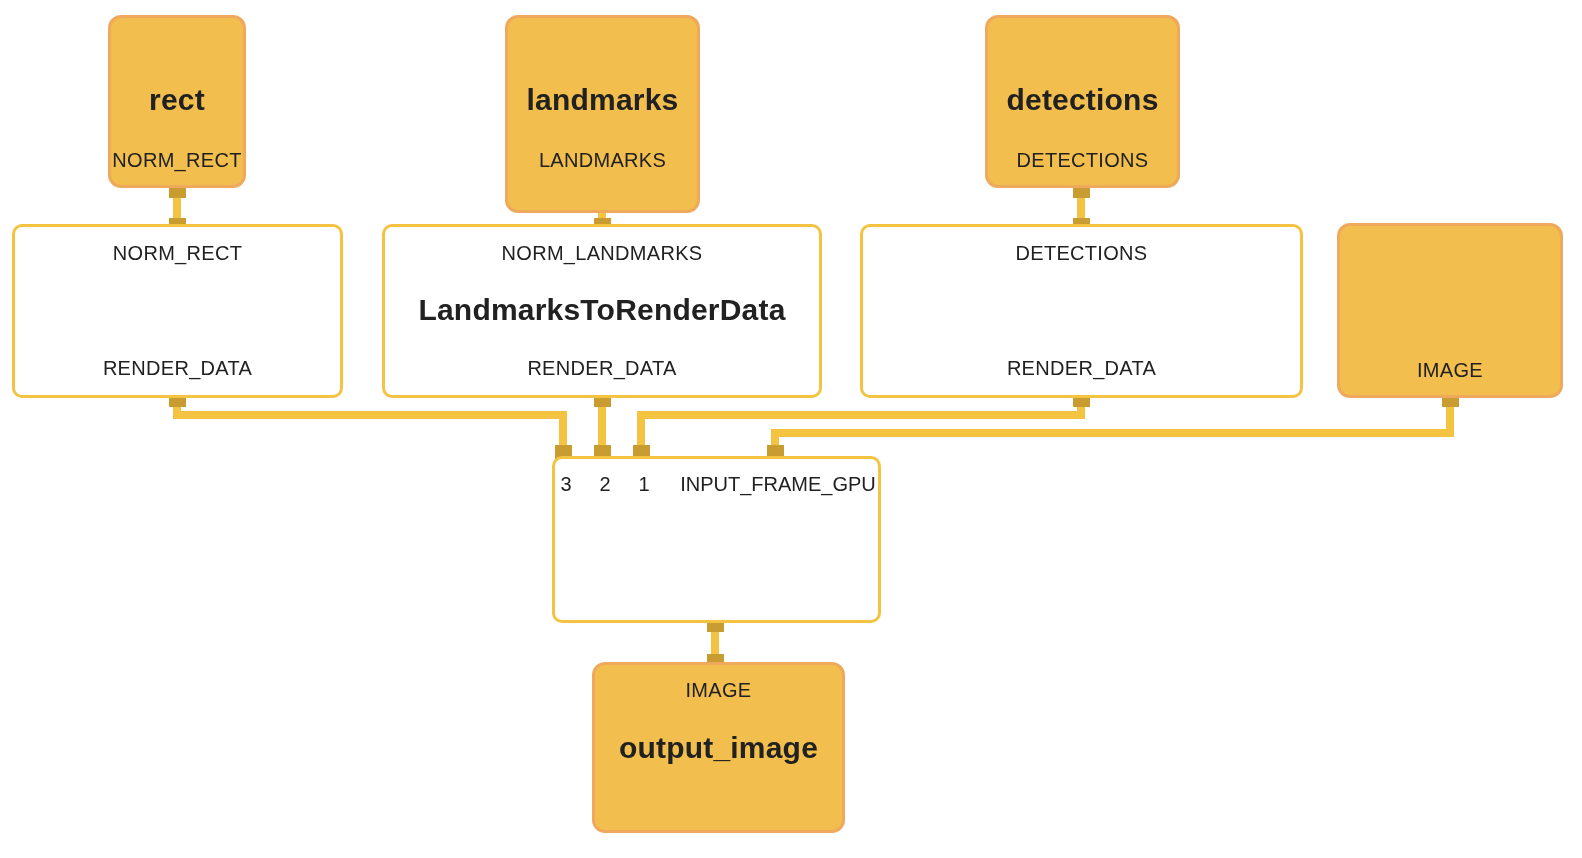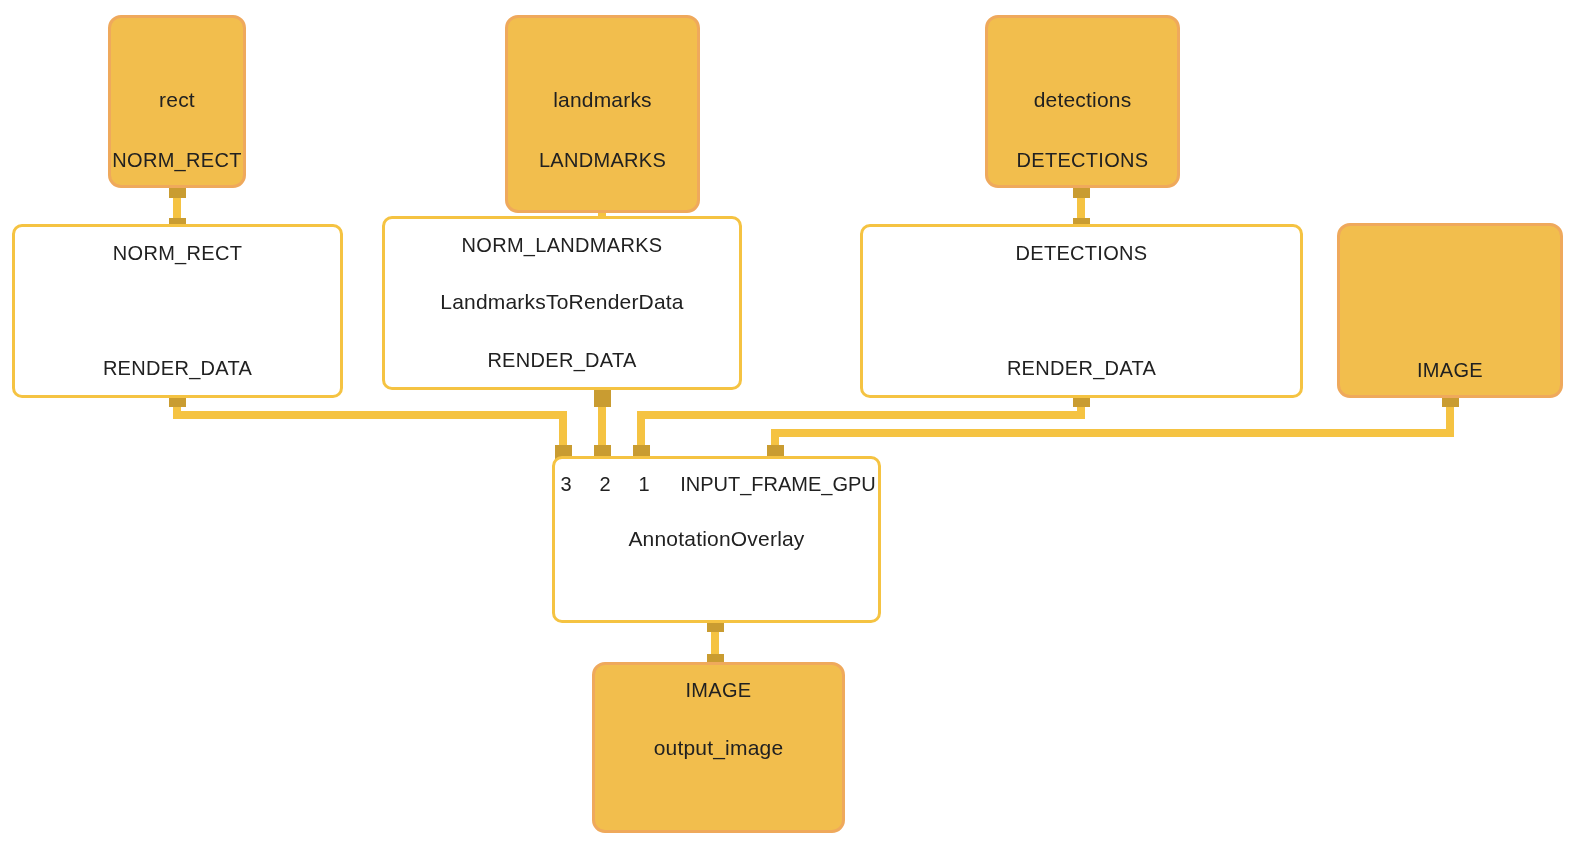--- a/index.html
+++ b/index.html
@@ -24,21 +24,21 @@
   .calculator {
     background:#ffffff;
     border:3px solid #F5C342;
     border-radius:10px;
   }
 
   .ntext {
     position:absolute; left:0; right:0;
     text-align:center; white-space:nowrap;
   }
-  .title  { font-size:21px; font-weight:400; line-height:40px; letter-spacing:0.2px; }
+  .title  { font-size:30px; font-weight:700; line-height:40px; letter-spacing:0.2px; }
   .plabel { font-size:20px; font-weight:400; line-height:24px; letter-spacing:0.3px; }
 
   .portlab {
     position:absolute;
     transform:translateX(-50%);
     font-size:20px; line-height:24px; white-space:nowrap;
   }
 
   
   .edge { position:absolute; background:#F5C342; }
@@ -103,37 +103,36 @@
 
   <div class="node stream" style="left:1337px;top:223px;width:226px;height:175px">
     <div class="ntext plabel" style="top:132px">IMAGE</div>
   </div>
 
   <div class="node calculator" style="left:12px;top:224px;width:331px;height:174px">
     <div class="ntext plabel" style="top:14px">NORM_RECT</div>
     <div class="ntext plabel" style="top:129px">RENDER_DATA</div>
   </div>
 
-  <div class="node calculator" style="left:382px;top:216px;width:360px;height:174px">
+  <div class="node calculator" style="left:382px;top:224px;width:440px;height:174px">
     <div class="ntext plabel" style="top:14px">NORM_LANDMARKS</div>
     <div class="ntext title" style="top:63px">LandmarksToRenderData</div>
     <div class="ntext plabel" style="top:129px">RENDER_DATA</div>
   </div>
 
   <div class="node calculator" style="left:860px;top:224px;width:443px;height:174px">
     <div class="ntext plabel" style="top:14px">DETECTIONS</div>
     <div class="ntext plabel" style="top:129px">RENDER_DATA</div>
   </div>
 
   <div class="node calculator" style="left:552px;top:456px;width:329px;height:167px">
     <span class="portlab" style="left:11px;top:13px">3</span>
     <span class="portlab" style="left:50px;top:13px">2</span>
     <span class="portlab" style="left:89px;top:13px">1</span>
     <span class="portlab" style="left:223px;top:13px">INPUT_FRAME_GPU</span>
-    <div class="ntext title" style="top:60px">AnnotationOverlay</div>
   </div>
 
   <div class="node stream" style="left:592px;top:662px;width:253px;height:171px">
     <div class="ntext plabel" style="top:13px">IMAGE</div>
     <div class="ntext title" style="top:63px">output_image</div>
   </div>
 
 </div>
 
 </body></html>

